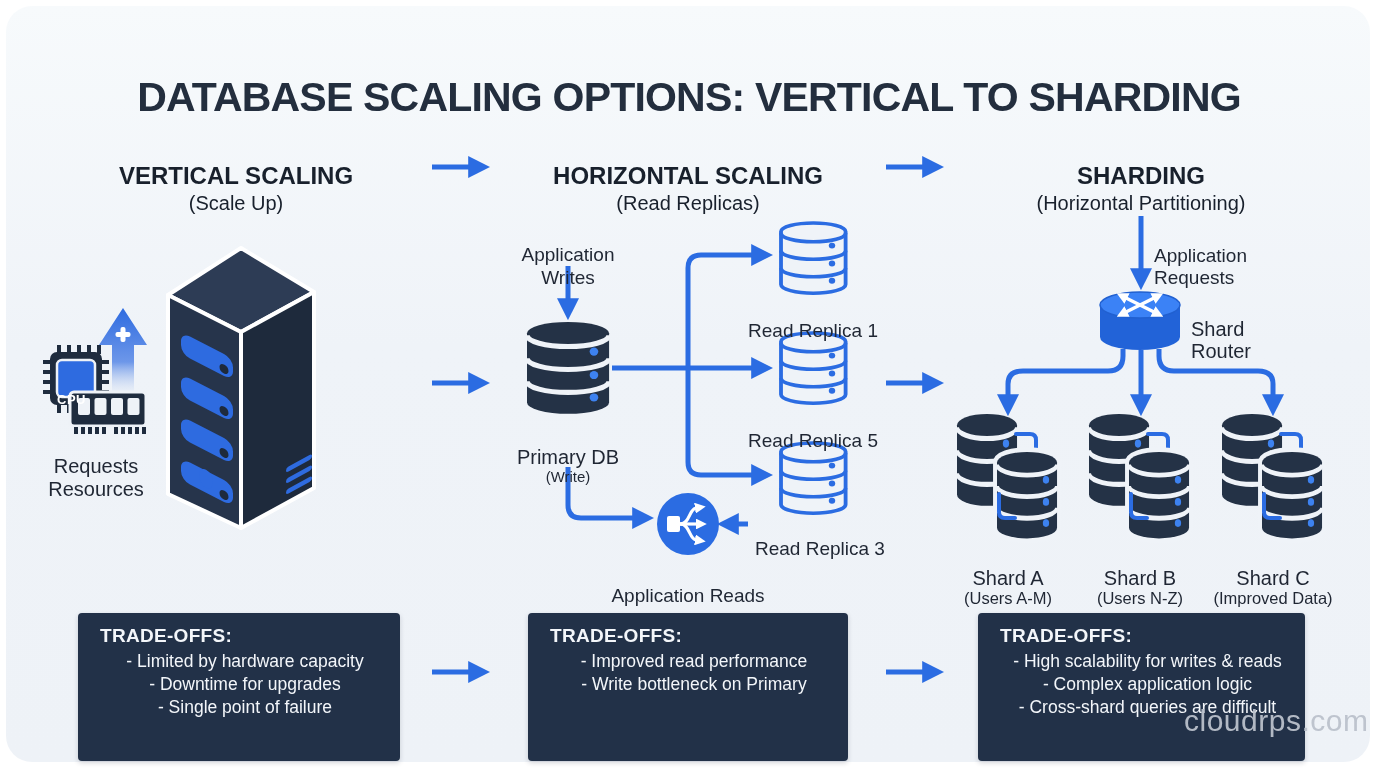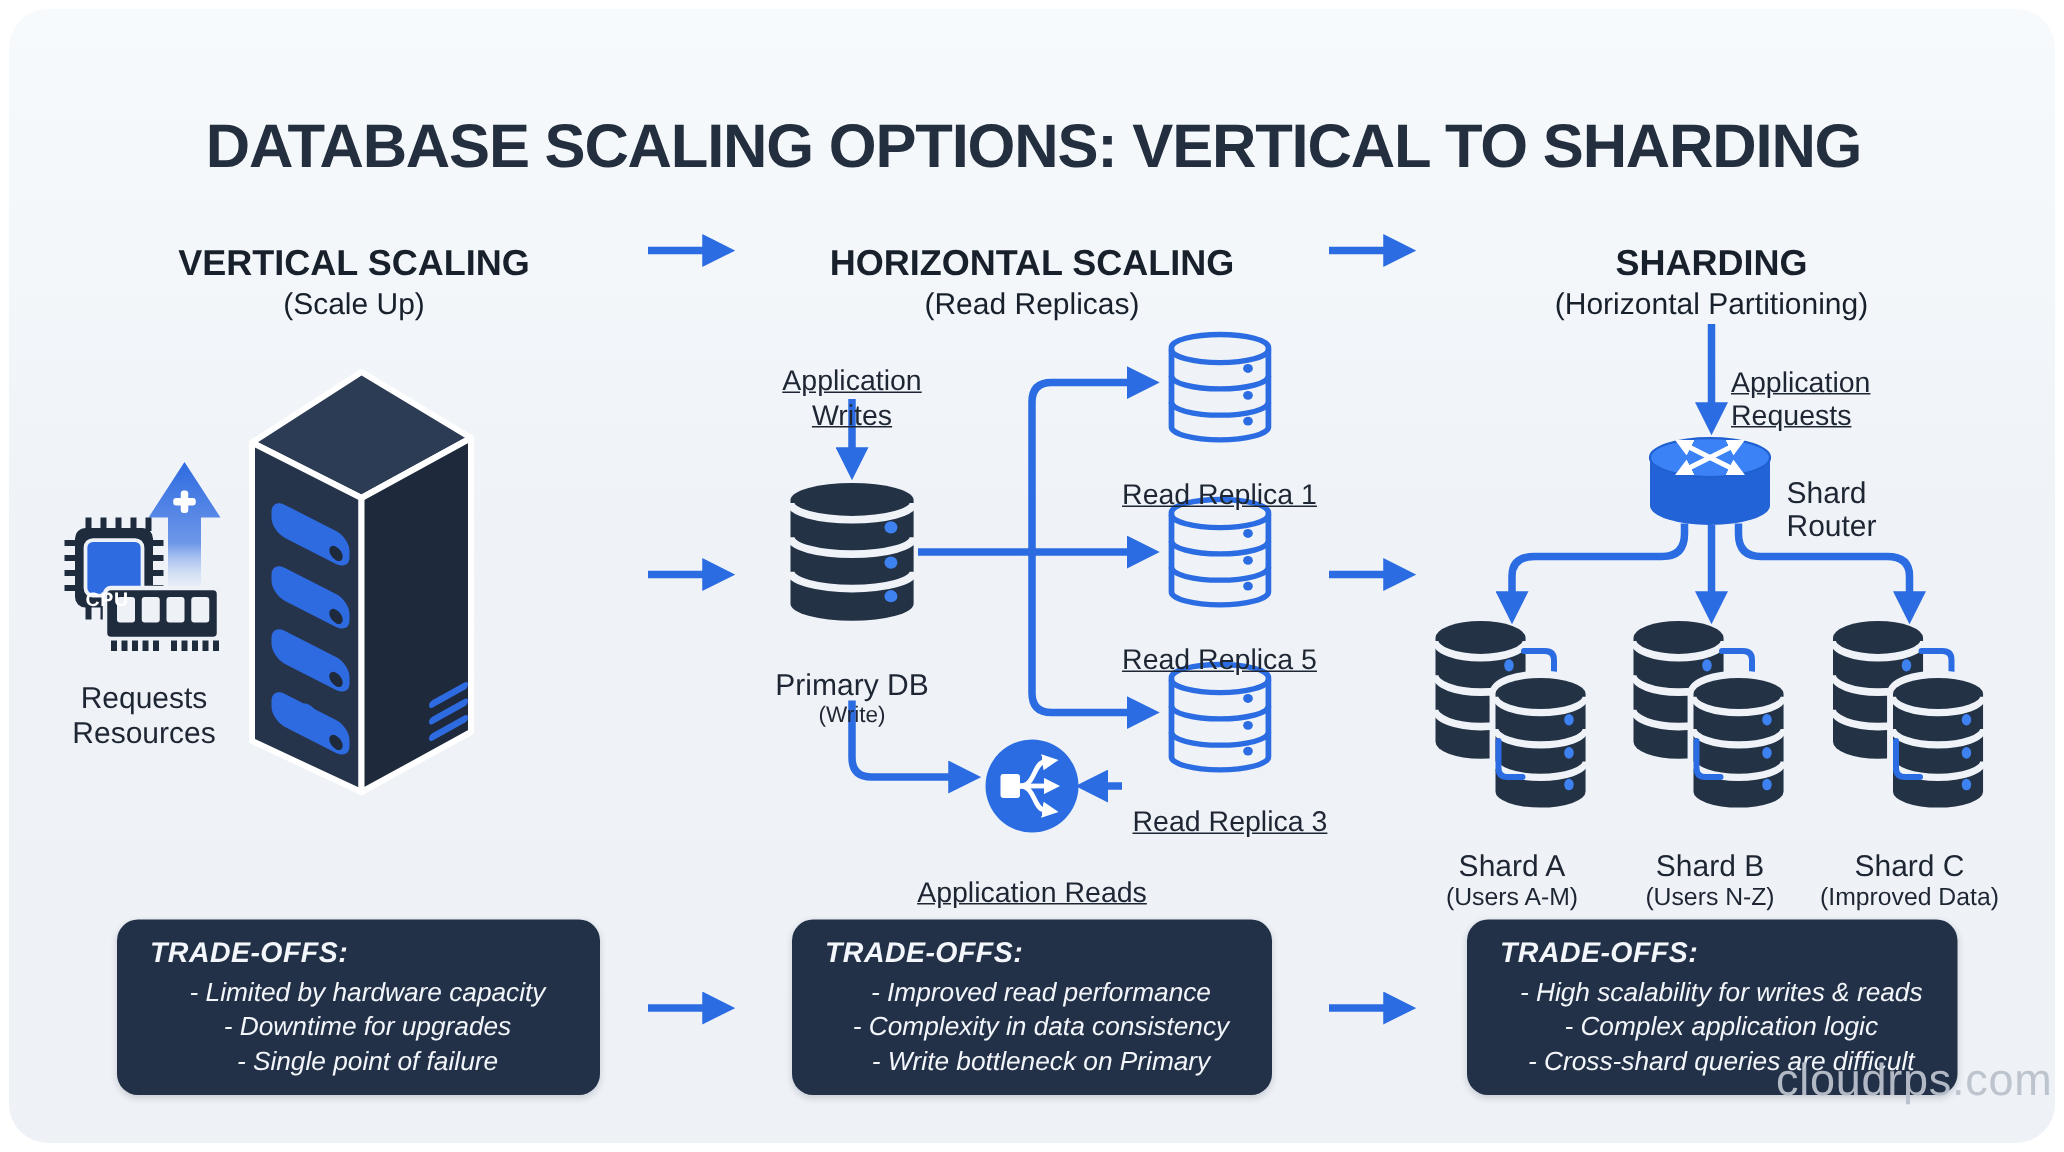--- a/index.html
+++ b/index.html
@@ -13,26 +13,25 @@
     background:linear-gradient(180deg,#f7fafc 0%,#eff3f8 45%,#eef2f7 100%);
   }
   .lbl{position:absolute;color:#1f2633;line-height:1.18;margin-top:24px;}
   .ctr{transform:translateX(-50%);text-align:center;}
   .title{
     font-size:41px;font-weight:700;letter-spacing:-0.8px;color:#232e3e;
     white-space:nowrap;
   }
   .colhead{font-size:24px;font-weight:700;color:#18202c;white-space:nowrap;}
   .colsub{font-size:20px;font-weight:400;color:#18202c;white-space:nowrap;}
-  .small-label{font-size:19px;text-decoration:underline;}
+  .small-label{font-size:19px;}
   .tbox{
-    position:absolute;height:117px;background:#223148;border-radius:14px;
+    position:absolute;height:148px;background:#223148;border-radius:4px;
     color:#f3f6fa;padding:12px 10px 0 22px;box-sizing:border-box;
     box-shadow:0 2px 5px rgba(20,30,48,0.18);
-    font-style:italic;
   }
   .ttitle{font-size:19px;font-weight:700;letter-spacing:.3px;margin-bottom:3px;}
   .titem{font-size:17.5px;font-weight:400;line-height:23px;text-align:center;}
   .watermark{
     position:absolute;left:1184px;top:704px;font-size:30px;font-weight:400;
     color:rgba(186,193,203,0.95);letter-spacing:.5px;
   }
   svg{position:absolute;left:0;top:0;}
 </style>
 </head>
@@ -256,21 +255,20 @@
 
 <div class="tbox" style="left:78px;top:613px;width:322px;">
   <div class="ttitle">TRADE-OFFS:</div>
   <div class="titem">- Limited by hardware capacity</div>
   <div class="titem">- Downtime for upgrades</div>
   <div class="titem">- Single point of failure</div>
 </div>
 <div class="tbox" style="left:528px;top:613px;width:320px;">
   <div class="ttitle">TRADE-OFFS:</div>
   <div class="titem">- Improved read performance</div>
-  <div class="titem">- Complexity in data consistency</div>
   <div class="titem">- Write bottleneck on Primary</div>
 </div>
 <div class="tbox" style="left:978px;top:613px;width:327px;">
   <div class="ttitle">TRADE-OFFS:</div>
   <div class="titem">- High scalability for writes &amp; reads</div>
   <div class="titem">- Complex application logic</div>
   <div class="titem">- Cross-shard queries are difficult</div>
 </div>
 
 <div class="watermark">cloudrps.com</div>

